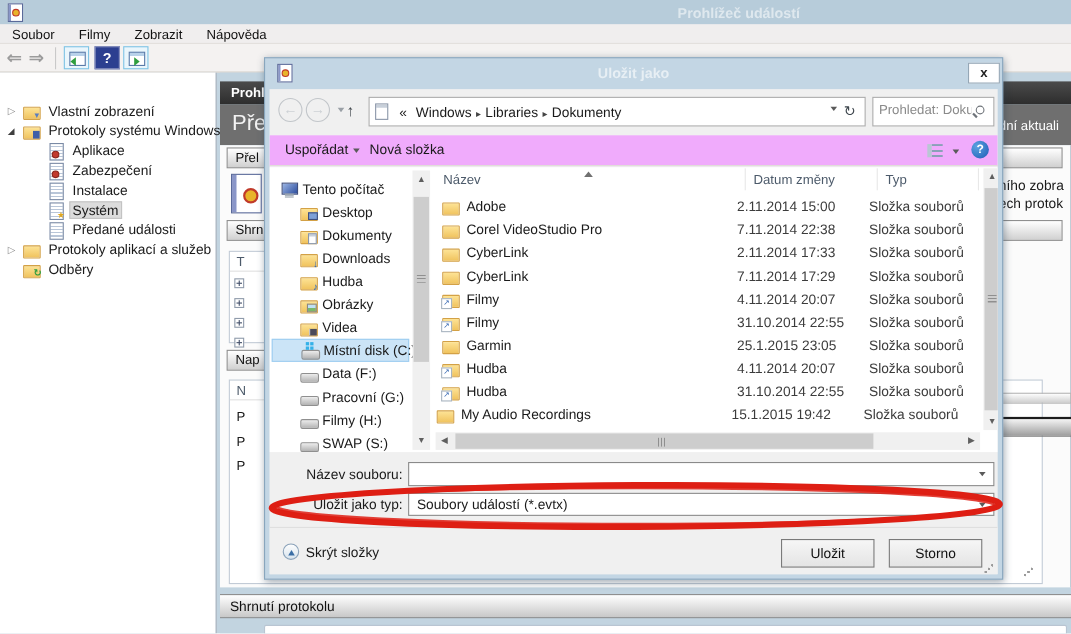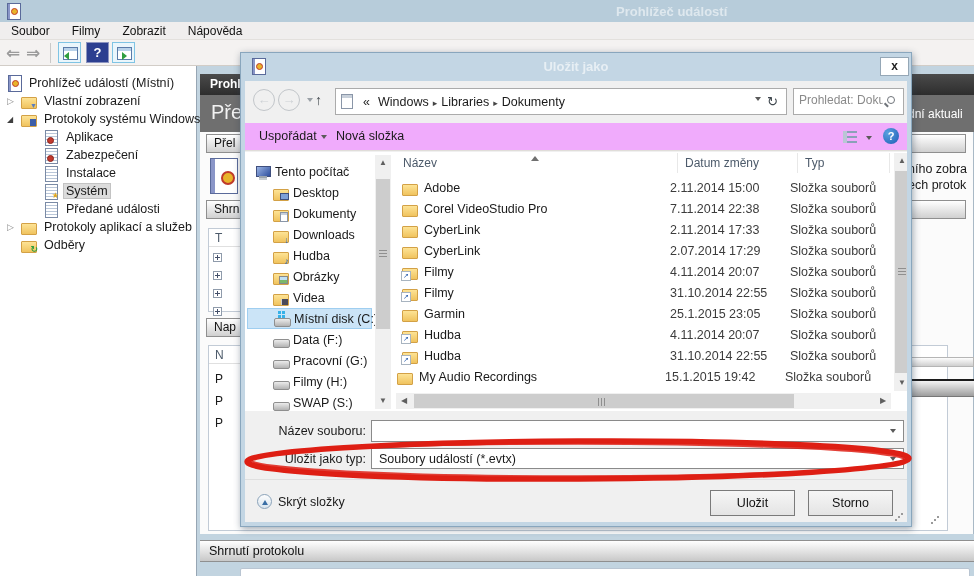--- a/index.html
+++ b/index.html
@@ -174,25 +174,20 @@
     <span class="navarrow" style="left:26px;">⇒</span>
     <span class="tsep"></span>
     <span class="mmcbtn left" style="left:58px;"></span>
     <span class="mmcbtn help" style="left:86px;">
         <i>?</i>
       </span>
     <span class="mmcbtn right" style="left:112px;"></span>
   </div>
 
   <div class="treepanel">
-    <div class="trow lv0" style="top:8px;">
-
-      <span class="ticon" data-icon="event-viewer"></span>
-      <span class="tlabel">Prohlížeč událostí (Místní)</span>
-    </div>
     <div class="trow lv1" style="top:26px;">
       <span class="exp" data-exp="collapsed"></span>
       <span class="ticon" data-icon="folder-custom-views"></span>
       <span class="tlabel">Vlastní zobrazení</span>
     </div>
     <div class="trow lv1" style="top:44px;">
       <span class="exp" data-exp="expanded"></span>
       <span class="ticon" data-icon="folder-windows-logs"></span>
       <span class="tlabel">Protokoly systému Windows</span>
     </div>
@@ -378,21 +373,21 @@
           </div>
         <div class="frow" style="left:155px;top:67px;">
             <span class="ticon" data-icon="folder"></span>
             <span class="fname">CyberLink</span>
             <span class="fdate" style="width:120px;">2.11.2014 17:33</span>
             <span class="ftype">Složka souborů</span>
           </div>
         <div class="frow" style="left:155px;top:88px;">
             <span class="ticon" data-icon="folder"></span>
             <span class="fname">CyberLink</span>
-            <span class="fdate" style="width:120px;">2.07.2014 17:29</span>
+            <span class="fdate" style="width:120px;">7.11.2014 17:29</span>
             <span class="ftype">Složka souborů</span>
           </div>
         <div class="frow" style="left:155px;top:109px;">
             <span class="ticon" data-icon="folder-shortcut"></span>
             <span class="fname">Filmy</span>
             <span class="fdate" style="width:120px;">4.11.2014 20:07</span>
             <span class="ftype">Složka souborů</span>
           </div>
         <div class="frow" style="left:155px;top:130px;">
             <span class="ticon" data-icon="folder-shortcut"></span>

